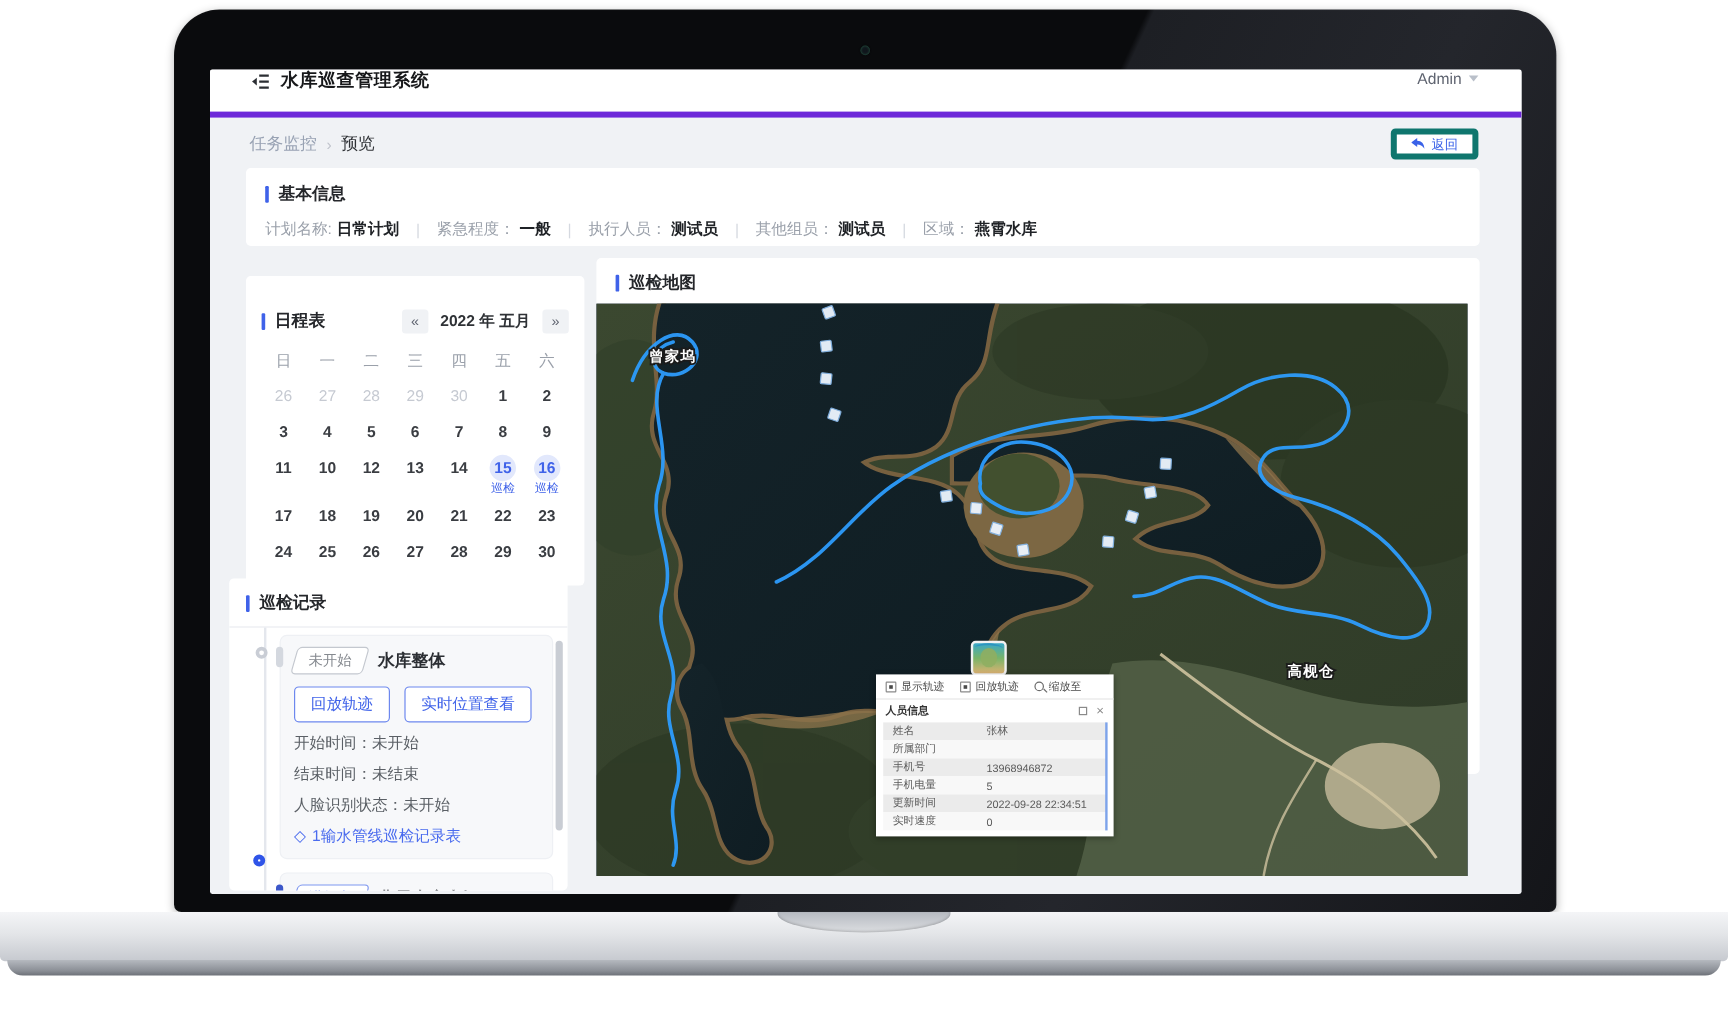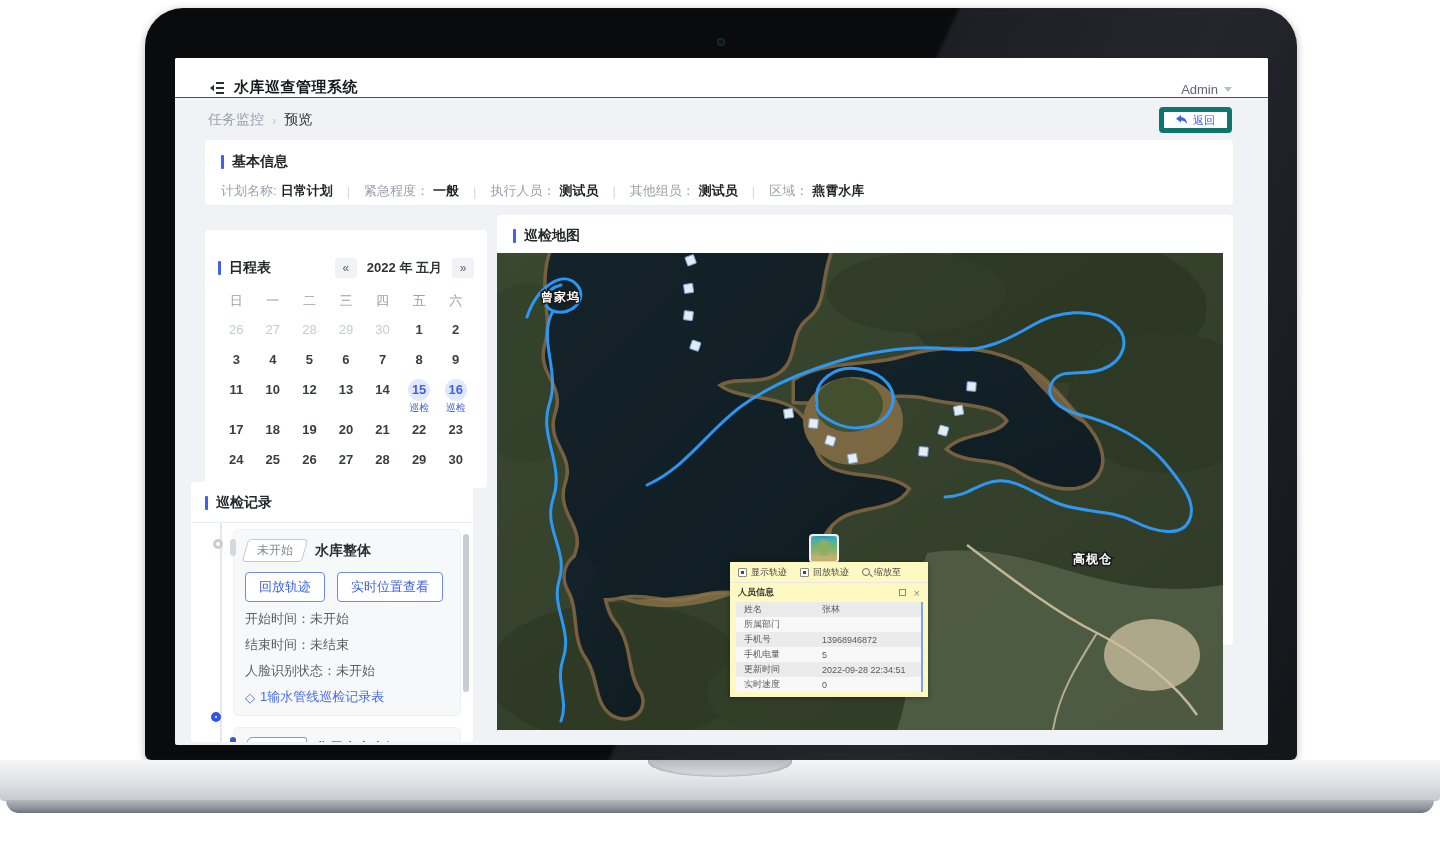--- a/index.html
+++ b/index.html
@@ -15,22 +15,22 @@
   .base { position:absolute; left:0; top:760px; width:1440px; height:41px;
     background:linear-gradient(#f4f5f7 0%,#e3e5e8 45%,#c6c9cf 100%); border-radius:0 0 4px 4px; }
   .notch { position:absolute; left:648px; top:0; width:144px; height:17px;
     background:linear-gradient(#b6bac1,#dcdee1); border-radius:0 0 80px 80px / 0 0 17px 17px;
     box-shadow:inset 0 -1px 2px rgba(0,0,0,.18); }
   .base-edge { position:absolute; left:6px; top:800px; width:1428px; height:13px;
     background:linear-gradient(#b5b9bf,#8a8e95 70%,#6c7077); border-radius:0 0 16px 16px; }
 
   
   .app { position:absolute; left:30px; top:50px; width:1093px; height:687px; background:#f0f2f5; overflow:hidden; border-radius:2px; }
-  .app-header { height:40px; background:#fff; display:flex; align-items:flex-end; justify-content:space-between;
-    padding:0 36px 0 33px; border-bottom:1px solid #6d28d9; }
+  .app-header { height:40px; background:#fff; display:flex; align-items:flex-start; justify-content:space-between;
+    padding:0 36px 0 33px; border-bottom:5px solid #6d28d9; }
   .brand { display:flex; align-items:center; gap:9px; }
   .app-title { font-size:15px; font-weight:bold; color:#17181a; letter-spacing:.5px; }
   .user { display:flex; align-items:center; gap:6px; font-size:13px; color:#5f6470; cursor:pointer; }
   .caret-down { width:0; height:0; border-left:4px solid transparent; border-right:4px solid transparent; border-top:5px solid #b9bfc9; }
 
   .crumb-row { height:44px; display:flex; align-items:center; justify-content:space-between; padding:0 36px 0 33px; }
   .crumbs { font-size:14px; display:flex; gap:8px; align-items:center; }
   .crumb-parent { color:#98a2b3; }
   .crumb-sep { color:#c0c4cc; font-size:13px; }
   .crumb-current { color:#2f3236; }
@@ -91,21 +91,21 @@
 
   
   .card-map { left:322px; top:157px; width:736px; height:430px; }
   .map-title-row { padding:12px 16px 0; }
   .map-wrap { position:absolute; left:0; top:38px; width:726px; height:477px; overflow:hidden; background:#1a2a2e; }
   .map-wrap svg { display:block; }
   .mk { fill:#eef6ff; stroke:#85b5e6; stroke-width:1; opacity:.95; }
   .map-label { paint-order:stroke; stroke:#1b1b1b; stroke-width:3px; fill:#fff; font-size:12px; font-weight:bold; letter-spacing:1px; }
 
   
-  .map-popup { position:absolute; left:233px; top:309px; width:198px; background:#fef9c3; box-shadow:0 1px 5px rgba(0,0,0,.35); font-size:9px; color:#4a4a4a; }
+  .map-popup { position:absolute; left:233px; top:309px; width:198px; background:#ffffff; box-shadow:0 1px 5px rgba(0,0,0,.35); font-size:9px; color:#4a4a4a; }
   .mp-toolbar { height:21px; display:flex; align-items:center; gap:13px; padding:0 8px; border-bottom:1px solid #e6e6e6; }
   .mp-tool { display:flex; align-items:center; gap:4px; cursor:pointer; }
   .cbx { width:9px; height:9px; border:1px solid #8a8a8a; border-radius:1px; position:relative; background:#fff; }
   .cbx::after { content:''; position:absolute; left:2px; top:2px; width:3px; height:3px; background:#4a4a4a; }
   .mag { width:8px; height:8px; border:1.4px solid #6a6a6a; border-radius:50%; position:relative; }
   .mag::after { content:''; position:absolute; left:6px; top:6px; width:4px; height:1.4px; background:#6a6a6a; transform:rotate(45deg); }
   .mp-header { height:19px; display:flex; align-items:center; justify-content:space-between; padding:0 8px; }
   .mp-title { font-weight:bold; color:#333; }
   .mp-icons { display:flex; align-items:center; gap:8px; color:#8a8a8a; }
   .sq-icon { width:7px; height:7px; border:1px solid #8a8a8a; display:inline-block; cursor:pointer; }

